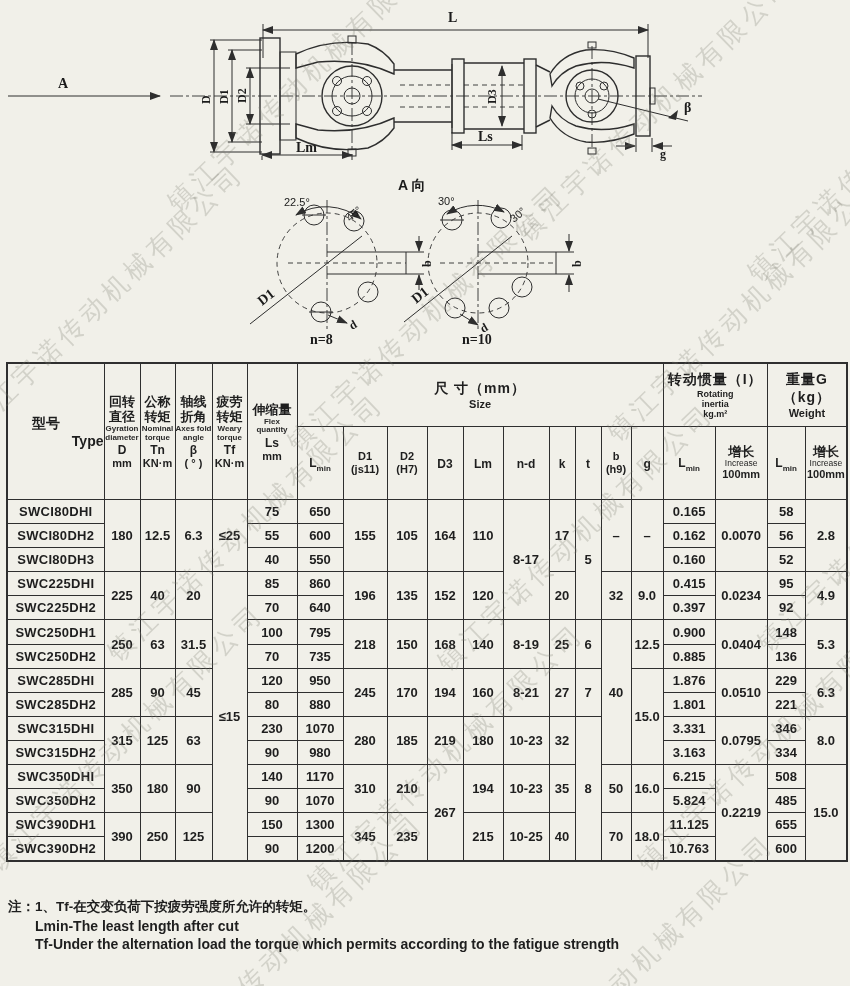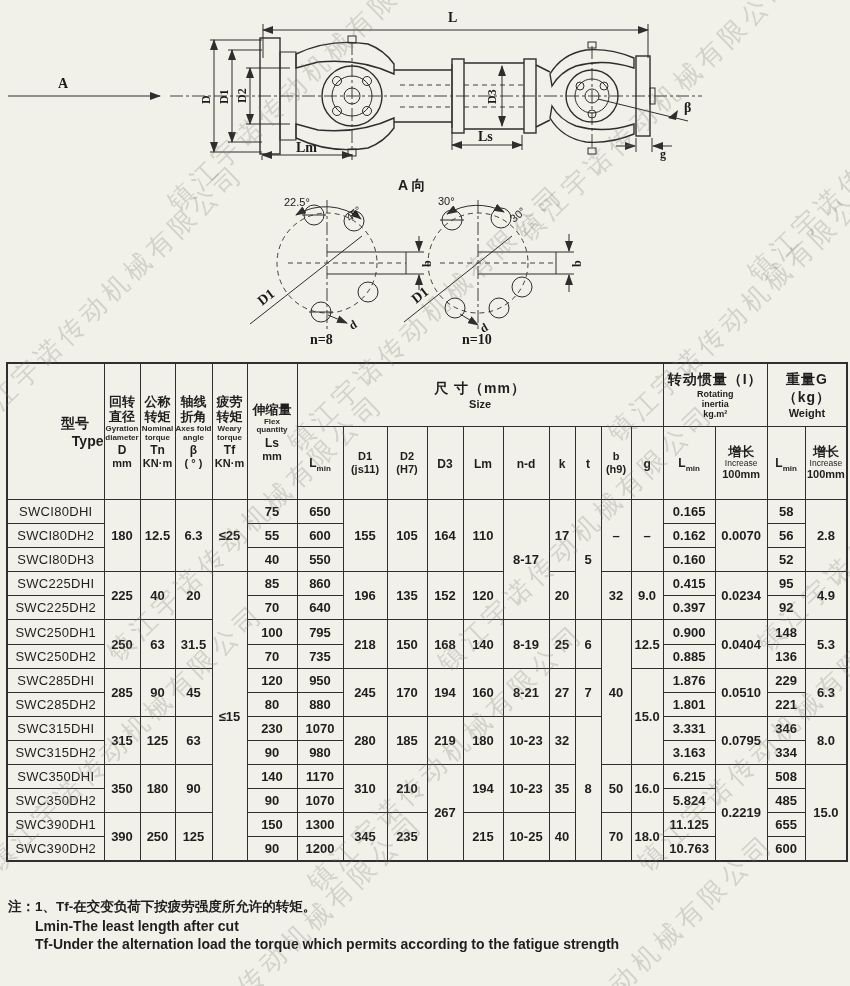--- a/index.html
+++ b/index.html
@@ -30,23 +30,23 @@
     background:transparent;
   }
   table.spec th,table.spec td{
     border:1px solid #2f2f2f;padding:0;text-align:center;vertical-align:middle;
     font-family:"Liberation Sans",sans-serif;overflow:hidden;
   }
   table.spec{border:2px solid #2f2f2f;}
   tr.hrow1 th{height:62px;}
   tr.hrow2 th{height:72px;}
   tr.drow{height:24.1px;}
-  td.c-type{text-align:left;padding-left:5px;font-size:13px;font-weight:normal;letter-spacing:0.3px;}
+  td.c-type{text-align:left;padding-left:5px;font-size:13px;font-weight:bold;letter-spacing:0.3px;}
   td.c-num{font-size:13px;font-weight:600;}
-  .th-type .t1{font-size:14px;font-weight:bold;text-align:left;padding-left:24px;margin-left:29px;}
+  .th-type .t1{font-size:14px;font-weight:bold;text-align:left;padding-left:24px;}
   .th-type .t2{font-size:14px;font-weight:bold;text-align:right;padding-left:24px;}
   .hc .zh{font-size:13px;font-weight:bold;line-height:15px;}
   .hc .zh .blk{display:block;}
   .hc .en{font-size:8px;line-height:8.5px;color:#2a2a2a;margin-top:1px;}
   .hc .sym{font-size:12px;font-weight:600;line-height:13px;margin-top:2px;}
   .hc .unit{font-size:11px;font-weight:600;line-height:12px;}
   .th-grp .zh{font-size:14px;font-weight:bold;letter-spacing:1px;}
   .th-grp .en{font-size:11px;font-weight:600;}
   .th-grp .en8{font-size:9px;line-height:10px;font-weight:600;}
   th.sub{font-weight:600;}

